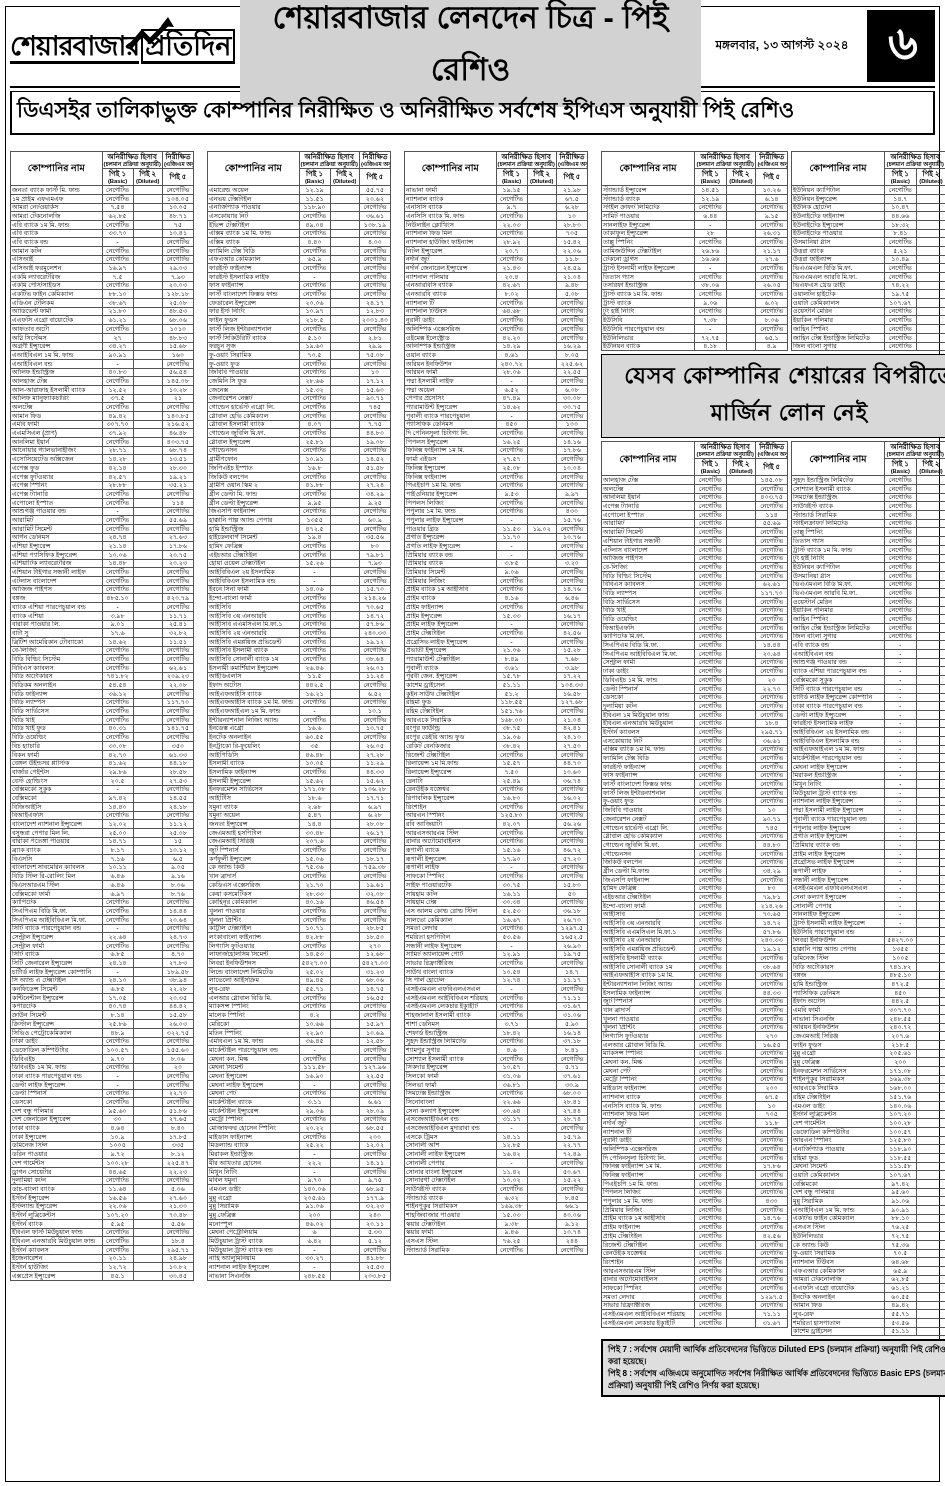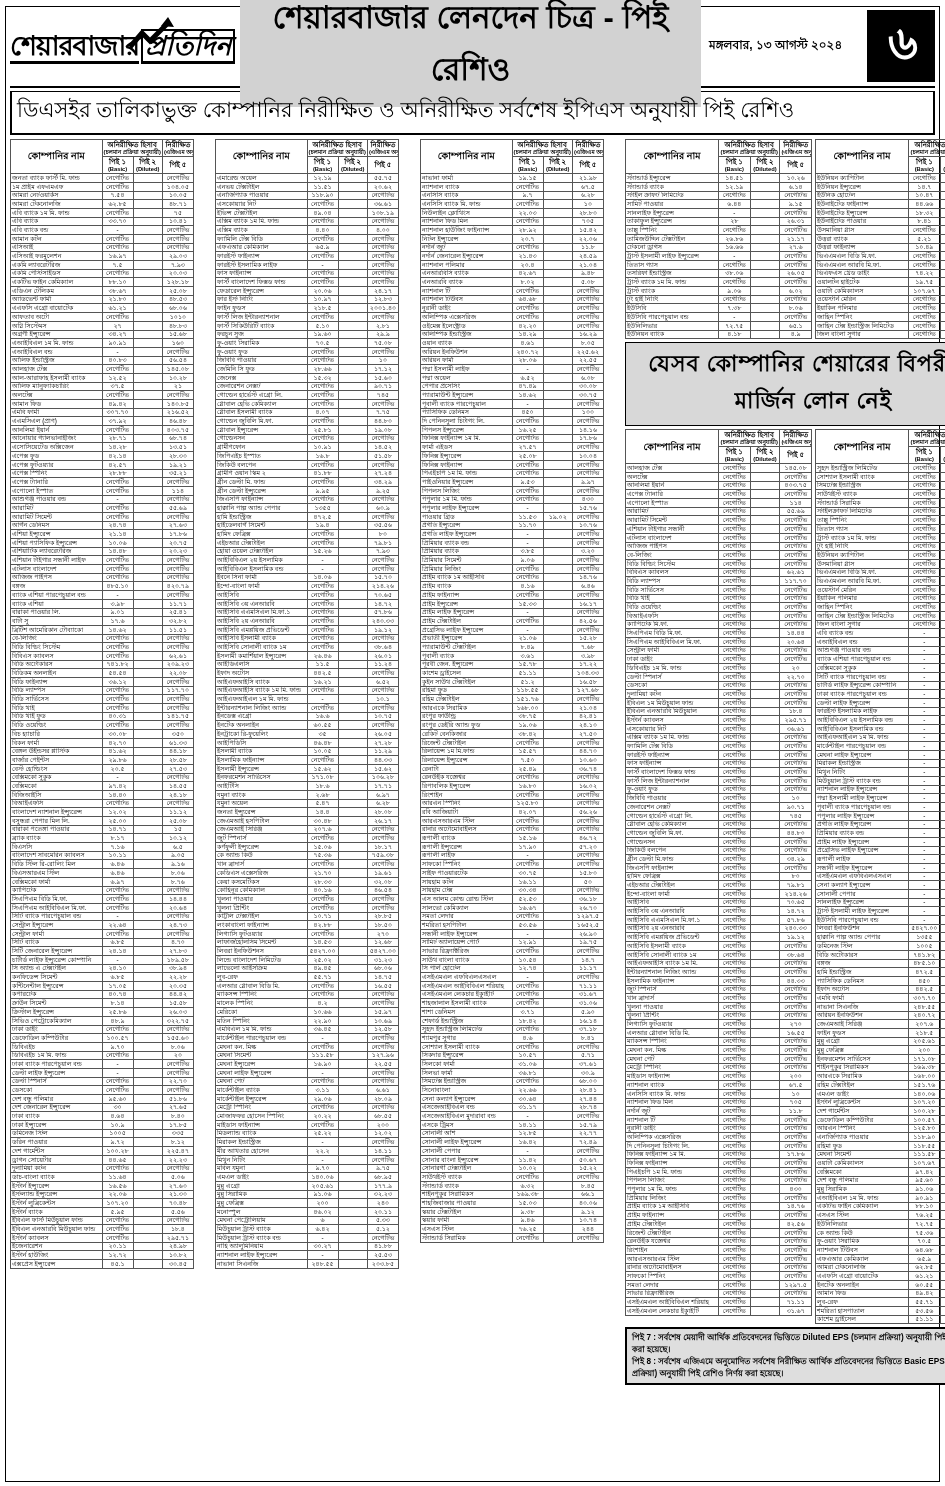--- a/index.html
+++ b/index.html
@@ -6,32 +6,32 @@
   html,body { background:#888; }
   body { font-family:"Liberation Sans","DejaVu Sans",sans-serif; }
   .page { width:945px; height:1486px; background:#fff; margin:0 auto; position:relative;
           padding:6px 5px 4px 5px; overflow:hidden; }
   .frame { border:1px solid #000; padding:3px 4px; height:100%; }
 
   
   .masthead { display:flex; align-items:center; gap:8px; height:78px; border-bottom:2px solid #000; padding-bottom:4px; }
   .logo { width:222px; font-weight:bold; color:#000; position:relative; line-height:1; text-align:center; }
   .logo .l1 { font-size:27px; letter-spacing:-1px; display:inline; border-bottom:3px solid #000; }
-  .logo .l2 { font-size:27px; display:inline; border:2px solid #000; padding:0 2px; margin-left:2px; border-bottom:3px solid #000;font-style:italic;}
+  .logo .l2 { font-size:27px; display:inline; border:2px solid #000; padding:0 2px; margin-left:2px; border-bottom:3px solid #000;}
   .logo svg { position:absolute; top:-16px; left:118px; }
   .title-box { flex:1; background:#d2d2d2; text-align:center; font-size:31px; font-weight:bold;
                padding:8px 4px 10px 4px; letter-spacing:0px; }
-  .date { width:150px; text-align:left; font-size:12px; font-weight:bold; padding-right:4px; }
+  .date { width:150px; text-align:center; font-size:12px; font-weight:bold; padding-right:4px; }
   .pagenum { width:68px; height:72px; background:#000; color:#fff; font-size:46px; font-weight:bold;
              display:flex; align-items:center; justify-content:center; border-left:4px solid #000; }
-  .subtitle { border:2px solid #000; border-top:1px solid #000; font-size:21px; font-weight:normal;
+  .subtitle { border:2px solid #000; border-top:1px solid #000; font-size:21px; font-weight:bold;
               padding:2px 5px 4px 5px; margin-top:3px; }
 
   
-  .content { display:flex; gap:21px; margin-top:4px; align-items:flex-start; }
+  .content { display:flex; gap:13px; margin-top:16px; align-items:flex-start; }
   .col { width:184px; flex:none; }
   .right-region { width:377px; flex:none; }
   .top-tables, .margin-tables { display:flex; gap:3px; align-items:flex-start; }
   .top-tables .col, .margin-tables .col { width:187px; }
 
   table.pe { width:100%; border-collapse:collapse; table-layout:fixed; }
   .pe th, .pe td { border:1px solid #555; overflow:hidden; white-space:nowrap; }
   .pe th { font-size:7px; line-height:1.1; padding:1px; text-align:center; font-weight:bold; }
   .pe th.gname { font-size:9.5px; }
   .pe th .note { display:block; font-size:5.8px; font-weight:bold; }

